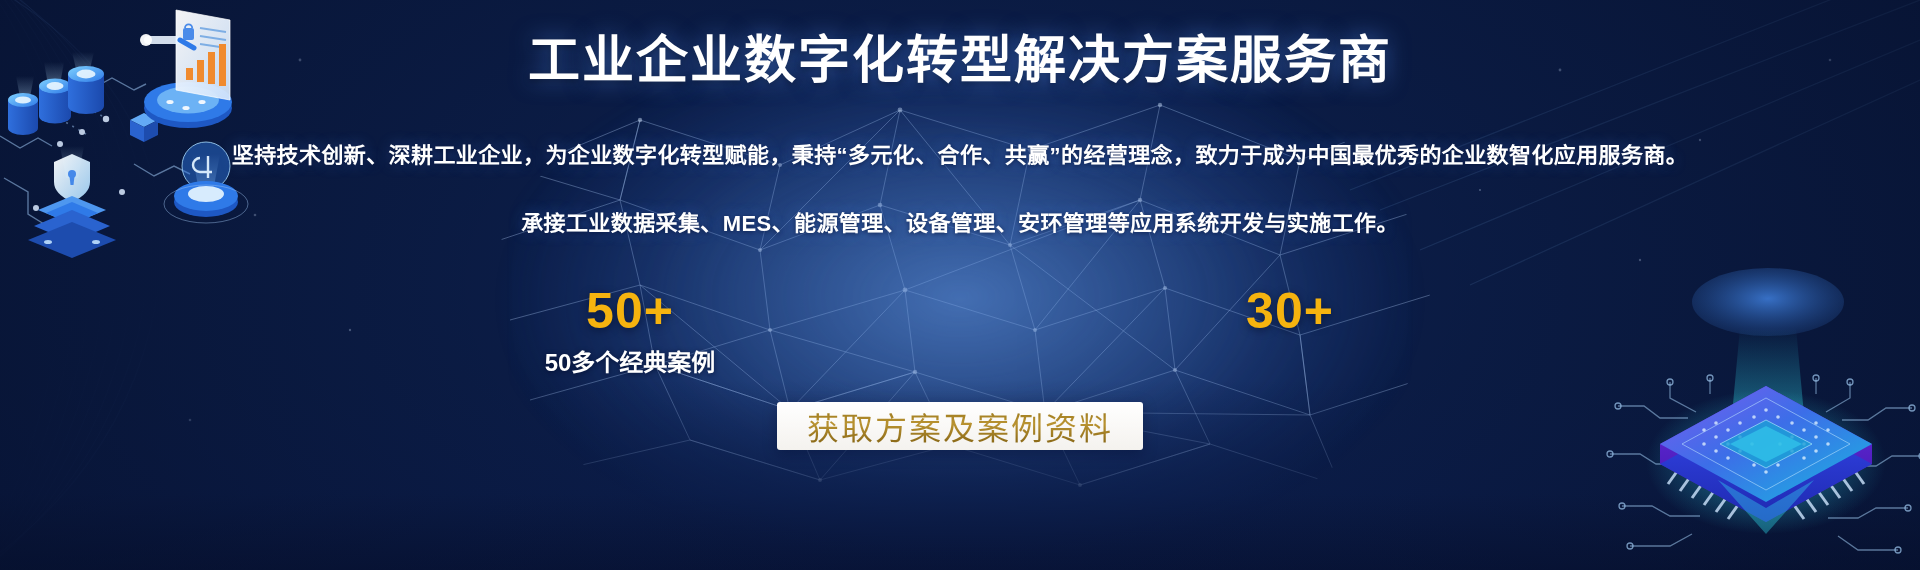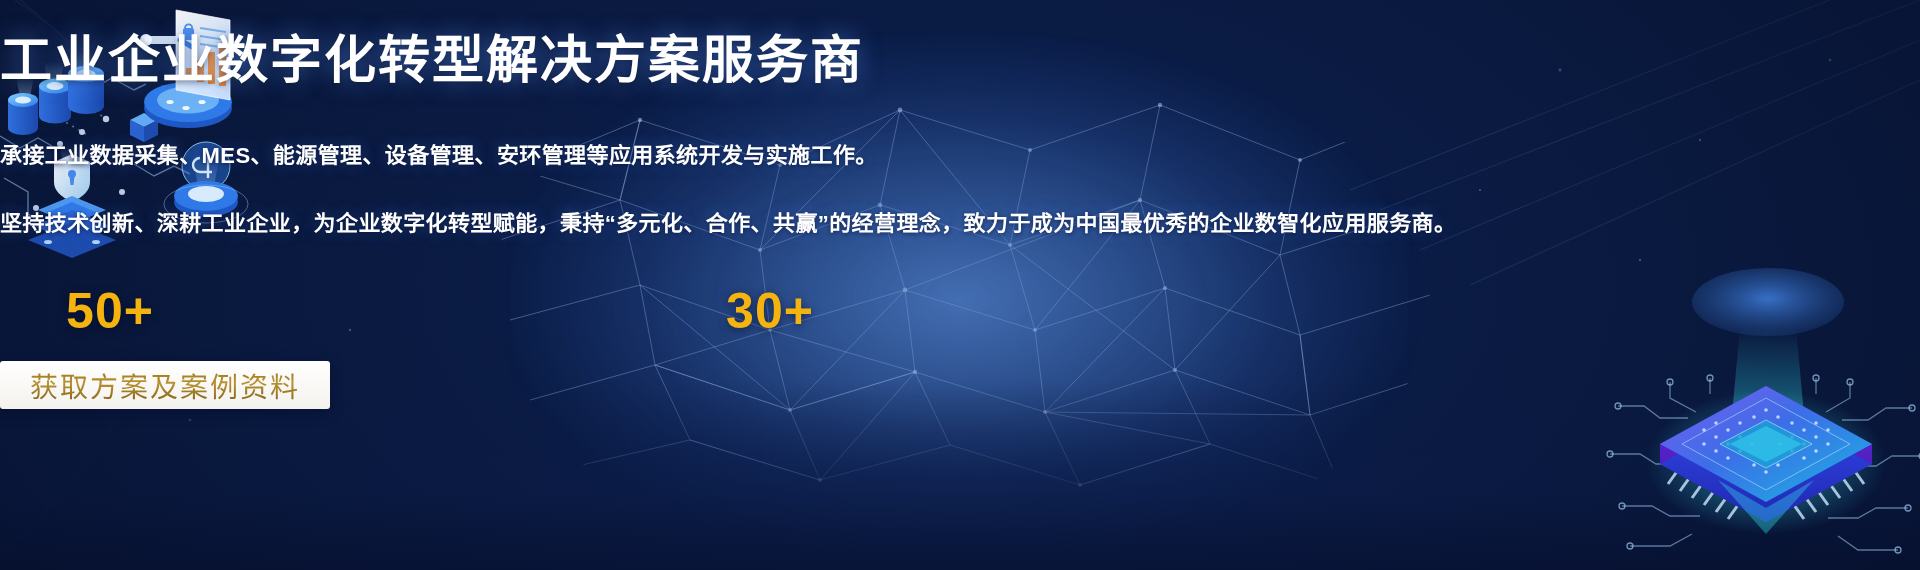--- a/index.html
+++ b/index.html
@@ -30,21 +30,21 @@
   .bottom-sheen{
     position:absolute;left:0;right:0;bottom:0;height:190px;
     background:linear-gradient(180deg, rgba(10,25,65,0) 0%, rgba(11,28,72,0.75) 60%, rgba(8,20,56,0.95) 100%);
   }
 
   
   .iso-left{position:absolute;left:-6px;top:-4px;width:268px;height:268px;}
   .iso-right{position:absolute;right:-10px;bottom:-18px;width:330px;height:330px;}
 
   
-  .content{position:absolute;inset:0;display:flex;flex-direction:column;align-items:flex-start;}
+  .content{position:absolute;inset:0;display:flex;flex-direction:column;align-items:center;}
   .headline{
     margin-top:32px;
     font-size:52px;line-height:1.08;font-weight:700;color:#ffffff;letter-spacing:2px;
     text-shadow:0 0 22px rgba(90,150,255,0.55), 0 2px 6px rgba(0,0,0,0.45);
     white-space:nowrap;
   }
   .sub{
     color:#ffffff;font-weight:700;white-space:nowrap;
     text-shadow:0 1px 5px rgba(0,10,40,0.75), 0 0 14px rgba(70,130,235,0.45);
   }
@@ -77,21 +77,21 @@
     box-shadow:0 4px 14px rgba(0,10,40,0.35);
     font-family:"Liberation Serif","DejaVu Serif",serif;
     font-size:24px;font-weight:400;letter-spacing:2px;
     background-clip:padding-box;
   }
   .cta-text{
     background:linear-gradient(180deg,#8c6b15 0%,#b99331 45%,#7c5c10 100%);
     -webkit-background-clip:text;background-clip:text;
     color:#8d6c18;-webkit-text-fill-color:transparent;
     font-family:Liberation Sans, sans-serif;
-    font-size:28px;letter-spacing:2px;
+    font-size:32px;letter-spacing:2px;
   }
 </style>
 </head>
 <body>
 
 <div class="banner">
 
   <div class="bg-layer">
 
     <svg width="1920" height="570" viewBox="0 0 1920 570" style="position:absolute;inset:0;">
@@ -459,26 +459,27 @@
       <path d="M166 162 L212 186 L166 210 L120 186 Z" fill="none" stroke="#bdf2ff" stroke-opacity="0.6"></path>
     </g>
 
     <path d="M166 250 L214 222 L166 276 L118 222 Z" fill="#35e8f7" opacity="0.35"></path>
   </svg>
 
   <div class="content">
 
     <h1 class="headline">工业企业数字化转型解决方案服务商</h1>
 
+    <p class="sub sub-3">坚持技术创新、深耕工业企业，为企业数字化转型赋能，秉持“多元化、合作、共赢”的经营理念，致力于成为中国最优秀的企业数智化应用服务商。</p>
     <p class="sub sub-2">承接工业数据采集、MES、能源管理、设备管理、安环管理等应用系统开发与实施工作。</p>
-    <p class="sub sub-3">坚持技术创新、深耕工业企业，为企业数字化转型赋能，秉持“多元化、合作、共赢”的经营理念，致力于成为中国最优秀的企业数智化应用服务商。</p>
 
     <div class="stats">
       <div class="stat">
         <div class="stat-num">50+</div>
+        <div class="stat-label">50多个经典案例</div>
       </div>
       <div class="stat">
       </div>
       <div class="stat">
         <div class="stat-num">30+</div>
       </div>
     </div>
 
     <div class="cta-wrap">
       <button class="cta">

